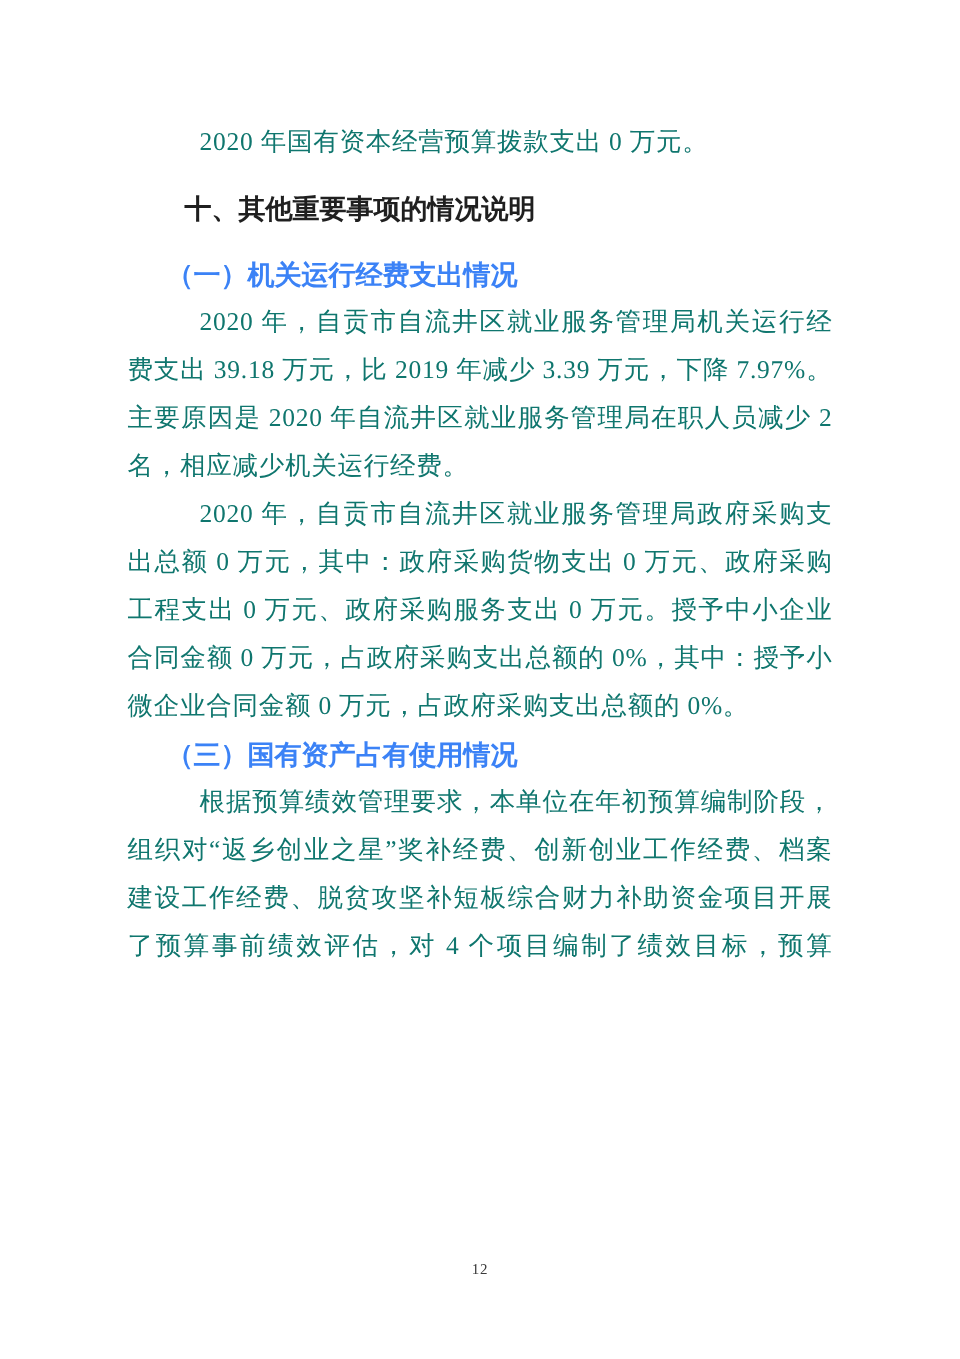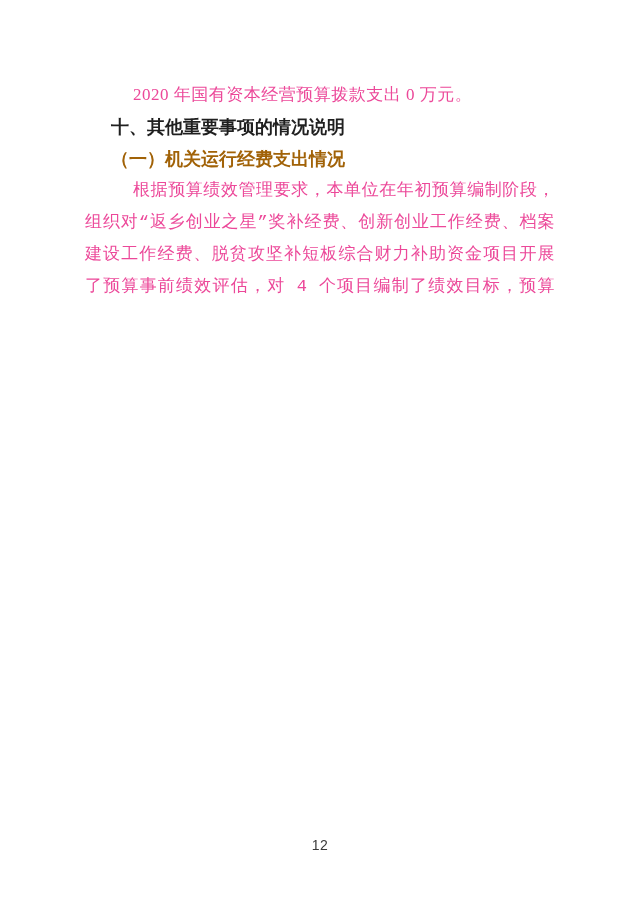--- a/index.html
+++ b/index.html
@@ -23,64 +23,66 @@
     width: 470px;
   }
   .para {
     margin: 0;
     font-size: 17px;
     line-height: 32px;
     text-indent: 48px;
     text-align: justify;
     text-justify: inter-character;
     letter-spacing: 0.5px;
-    color: #ec4899;
+    color: #0f766e;
   }
   .para.last {
     text-align-last: justify;
-    font-family: Liberation Mono, monospace;
   }
   .heading-main {
-    margin: 0;
+    margin: 12px;
     font-family: "Liberation Sans", "DejaVu Sans", sans-serif;
     font-size: 18px;
     font-weight: bold;
     line-height: 32px;
     text-indent: 26px;
     color: #1f1f1f;
   }
   .heading-sub {
     margin: 0;
     font-family: "Liberation Serif", "DejaVu Serif", serif;
     font-size: 18px;
     font-weight: bold;
     line-height: 32px;
     text-indent: 26px;
-    color: #a16207;
+    color: #3b82f6;
   }
   .footer {
     position: absolute;
     top: 836px;
     left: 85px;
     width: 470px;
     text-align: center;
   }
   .page-number {
-    font-family: Liberation Sans, sans-serif;
-    font-size: 14px;
+    font-family: Liberation Serif, serif;
+    font-size: 10px;
     color: #3a3a3a;
     letter-spacing: 0.5px;
   }
 </style>
 </head>
 <body>
 
 <div class="page">
   <div class="content">
     <p class="para">2020 年国有资本经营预算拨款支出 0 万元。</p>
     <p class="heading-main">十、其他重要事项的情况说明</p>
     <p class="heading-sub">（一）机关运行经费支出情况</p>
+    <p class="para">2020 年，自贡市自流井区就业服务管理局机关运行经费支出 39.18 万元，比 2019 年减少 3.39 万元，下降 7.97%。主要原因是 2020 年自流井区就业服务管理局在职人员减少 2 名，相应减少机关运行经费。</p>
+    <p class="para">2020 年，自贡市自流井区就业服务管理局政府采购支出总额 0 万元，其中：政府采购货物支出 0 万元、政府采购工程支出 0 万元、政府采购服务支出 0 万元。授予中小企业合同金额 0 万元，占政府采购支出总额的 0%，其中：授予小微企业合同金额 0 万元，占政府采购支出总额的 0%。</p>
+    <p class="heading-sub">（三）国有资产占有使用情况</p>
     <p class="para last">根据预算绩效管理要求，本单位在年初预算编制阶段，组织对“返乡创业之星”奖补经费、创新创业工作经费、档案建设工作经费、脱贫攻坚补短板综合财力补助资金项目开展了预算事前绩效评估，对 4 个项目编制了绩效目标，预算</p>
   </div>
   <div class="footer">
     <span class="page-number">12</span>
   </div>
 </div>
 
 </body></html>

